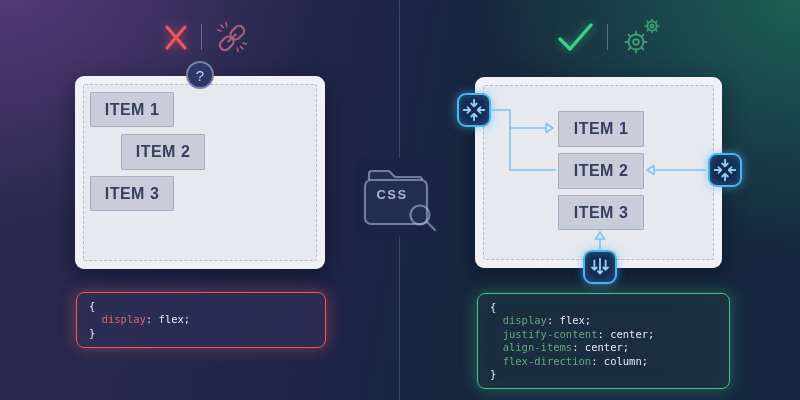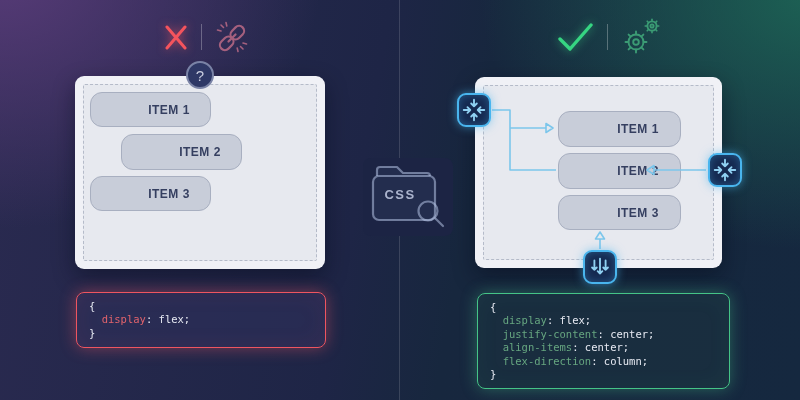--- a/index.html
+++ b/index.html
@@ -7,42 +7,42 @@
     position:relative;width:800px;height:400px;overflow:hidden;
     font-family:"Liberation Sans",sans-serif;
     background-color:#1b2342;
     background-image:
       radial-gradient(ellipse 520px 420px at 0% -8%, rgba(90,60,122,0.95), rgba(90,60,122,0) 62%),
       radial-gradient(ellipse 560px 430px at 102% -2%, rgba(30,108,88,0.85), rgba(30,108,88,0) 60%),
       linear-gradient(100deg,#2a2a50 0%,#1e2546 45%,#17273e 58%,#15283f 100%);
   }
   
   .divider-v{position:absolute;left:399px;top:0;width:1px;height:400px;background:rgba(255,255,255,0.14);}
-  .folder{position:absolute;left:363px;top:158px;width:90px;height:78px;background:#1c2444;border-radius:8px;
-          display:flex;align-items:flex-start;justify-content:center;}
+  .folder{position:absolute;left:355px;top:158px;width:90px;height:78px;background:#1c2444;border-radius:8px;
+          display:flex;align-items:center;justify-content:center;}
   .folder svg{color:rgba(180,195,228,0.55);}
   .folder-label{position:absolute;left:0;top:29px;width:74px;text-align:center;
     font-size:13px;font-weight:bold;letter-spacing:1.5px;color:rgba(205,214,238,0.8);}
   
   .icon-row{position:absolute;top:14px;height:46px;display:flex;align-items:center;gap:11px;}
   .icon-row.left{left:162px;}
   .icon-row.right{left:554px;}
   .icon-sep{width:1px;height:26px;background:rgba(255,255,255,0.28);}
   .x-icon{color:var(--red);filter:drop-shadow(0 0 5px rgba(244,84,93,0.7));}
   .broken-link-icon{color:var(--pink_muted);}
   .check-icon{color:var(--green);filter:drop-shadow(0 0 5px rgba(54,213,130,0.65));}
   .gears-icon{color:var(--teal_muted);}
   
   .panel{position:absolute;background:#f0f1f6;border-radius:9px;box-shadow:0 8px 22px rgba(5,8,25,0.45);}
   .panel-left{left:75px;top:76px;width:250px;height:193px;}
   .panel-right{left:475px;top:77px;width:247px;height:191px;}
   .panel-inner{position:absolute;inset:8px;background:var(--panel_bg);border:1px dashed #b5bbc9;border-radius:2px;}
-  .flex-item{position:absolute;background:var(--item_bg);border:1px solid #a8afc0;border-radius:12px;
-    color:#353f60;font-size:12px;font-weight:bold;letter-spacing:0.5px;
-    display:flex;align-items:center;justify-content:center;padding-left:37px;}
+  .flex-item{position:absolute;background:var(--item_bg);border:1px solid #a8afc0;border-radius:1px;
+    color:#353f60;font-size:16px;font-weight:bold;letter-spacing:0.5px;
+    display:flex;align-items:center;justify-content:center;}
   .li1{left:15px;top:16px;width:82px;height:33px;}
   .li2{left:46px;top:58px;width:82px;height:34px;}
   .li3{left:15px;top:100px;width:82px;height:33px;}
   .ri1{left:83px;top:34px;width:84px;height:34px;}
   .ri2{left:83px;top:76px;width:84px;height:34px;}
   .ri3{left:83px;top:118px;width:84px;height:33px;}
   .badge{position:absolute;left:186px;top:61px;width:28px;height:28px;border-radius:50%;
     background:var(--navy_badge);border:2px solid #7a83a6;box-sizing:border-box;z-index:6;
     color:#c9cedf;font-size:15px;display:flex;align-items:center;justify-content:center;}
   

